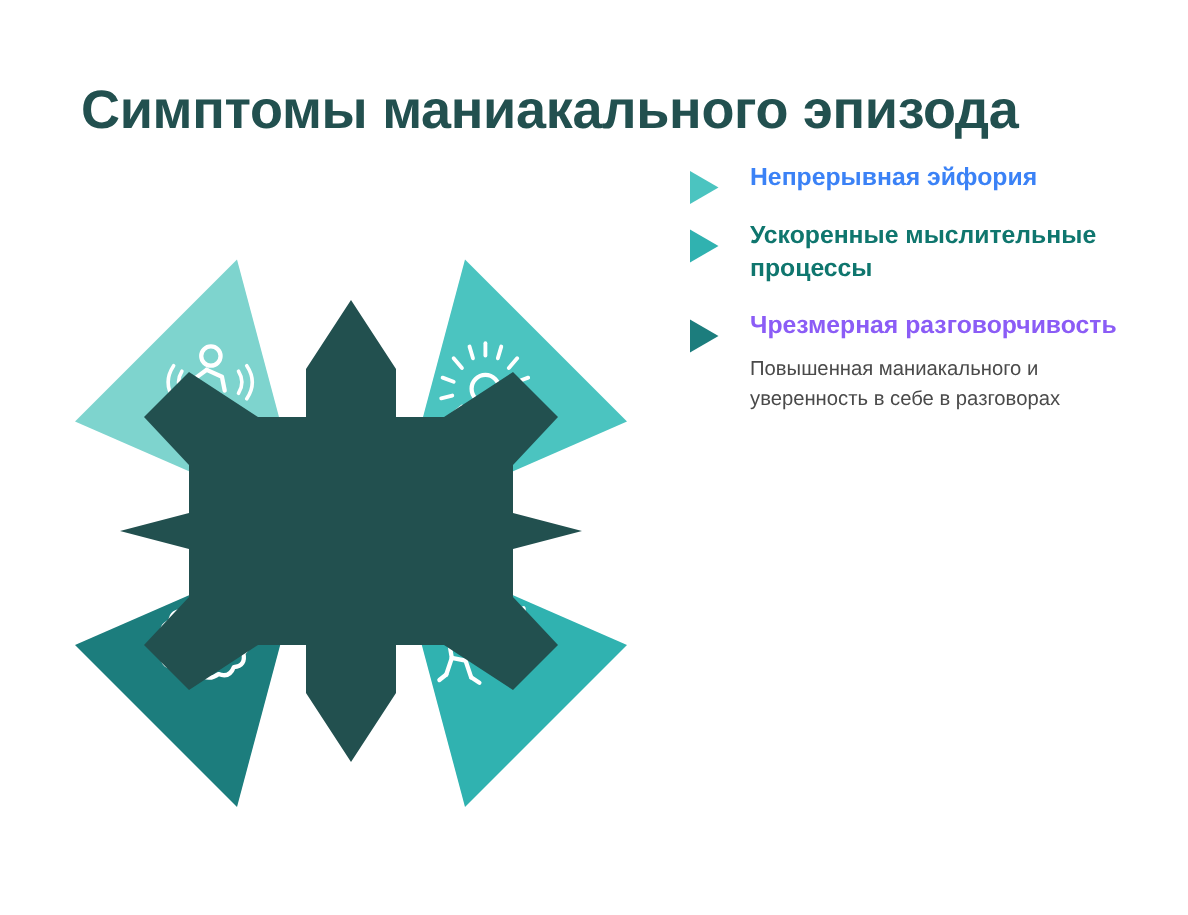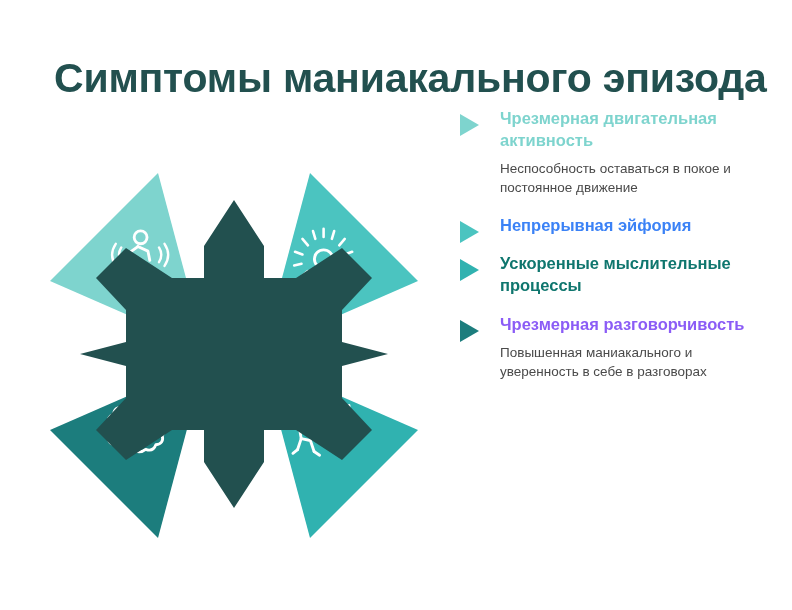--- a/index.html
+++ b/index.html
@@ -22,21 +22,21 @@
     height: 610px;
     background: #ffffff;
   }
 
   
   .title {
     position: absolute;
     left: 54px;
     top: 28px;
     width: 700px;
-    font-size: 41px;
+    font-size: 36px;
     font-weight: bold;
     letter-spacing: -0.2px;
     color: #22504F;
     line-height: 1.15;
     white-space: nowrap;
   }
 
   
   .graphic {
     position: absolute;
@@ -189,25 +189,20 @@
                        156,294 156,262
                        124,262 78,292 48,262 78,230 78,198
                        32,186
                        78,174 78,142 48,110 78,80 124,110 156,110
                        156,78"></polygon>
     </svg>
   </div>
 
   <div class="list">
 
-    <div class="item">
-      <span class="bullet" style="border-left-color:#7ED4CE"></span>
-      <p class="item-heading" style="color:#7ED4CE">Чрезмерная двигательная активность</p>
-      <p class="item-desc">Неспособность оставаться в покое и постоянное движение</p>
-    </div>
 
     <div class="item">
       <span class="bullet" style="border-left-color:#4BC4C0"></span>
       <p class="item-heading" style="color:#3b82f6">Непрерывная эйфория</p>
     </div>
 
     <div class="item">
       <span class="bullet" style="border-left-color:#30B2B0"></span>
       <p class="item-heading" style="color:#0f766e">Ускоренные мыслительные процессы</p>
     </div>

